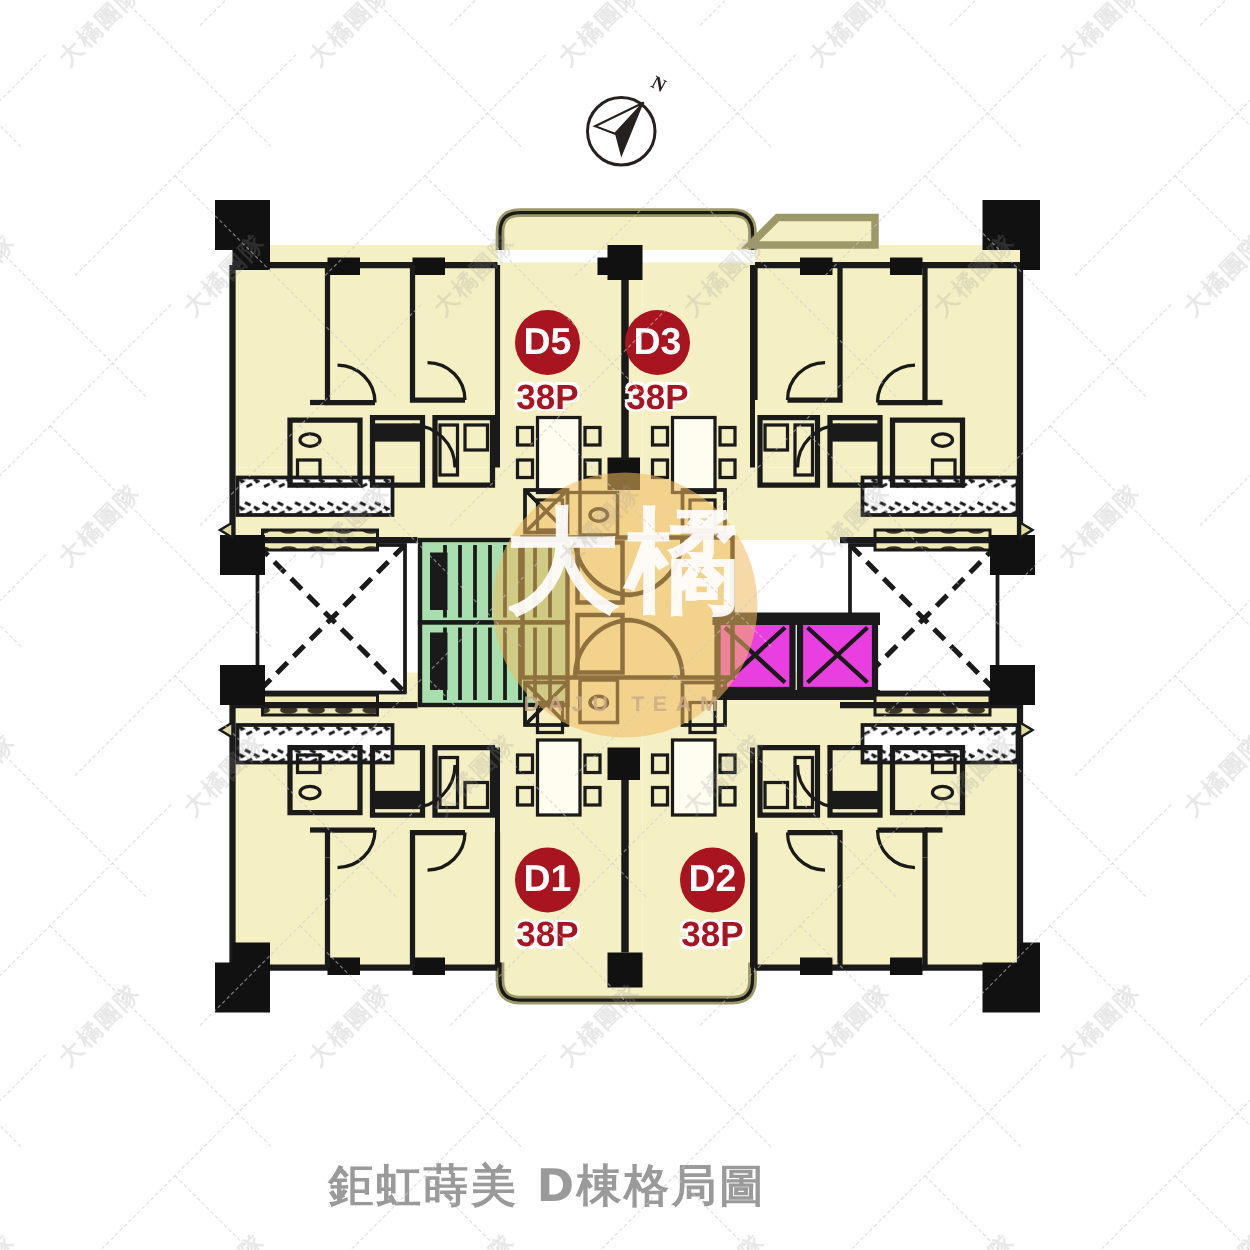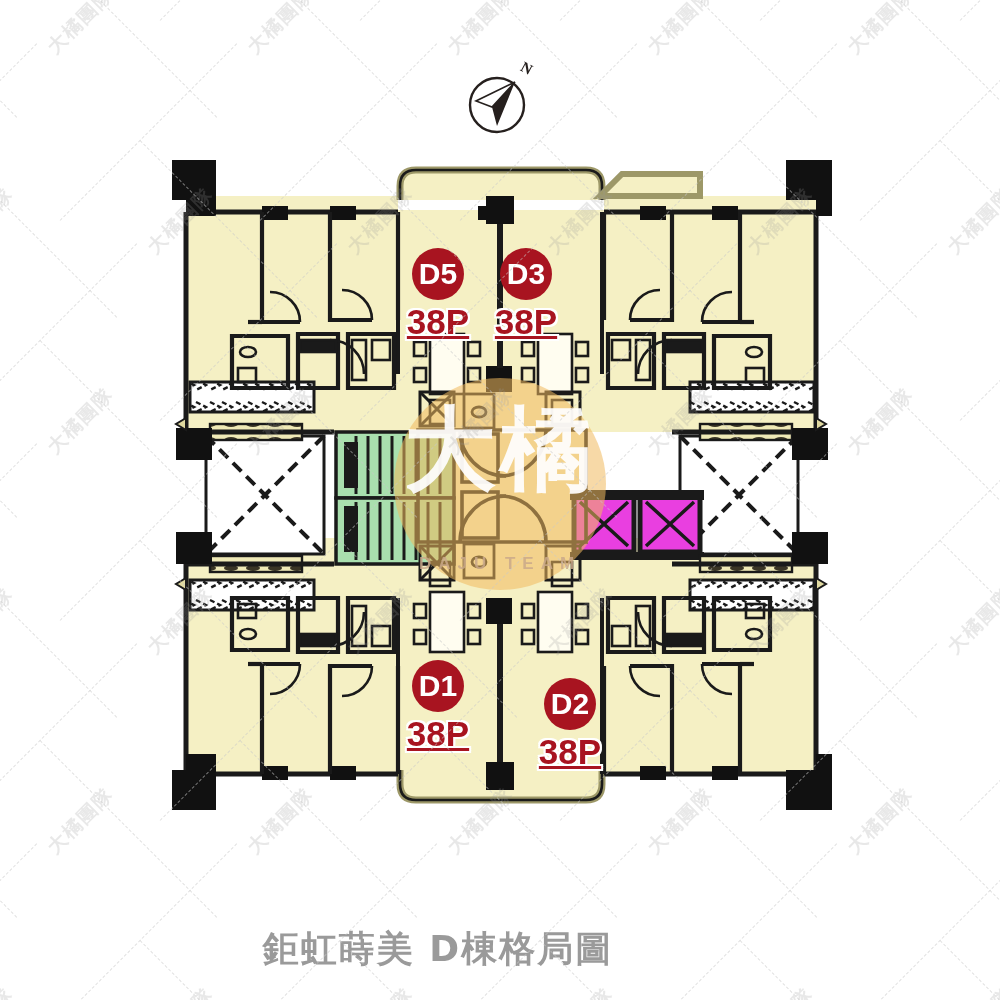--- a/index.html
+++ b/index.html
@@ -61,24 +61,23 @@
   #plan{position:absolute;left:0;top:0;width:1000px;height:1000px;z-index:20;}
 
   
   .badge{position:absolute;z-index:50;text-align:center;width:72px;}
   .badge .disc{
     width:52px;height:52px;border-radius:50%;background:#a81420;
     margin:0 auto;color:#fff;font-size:30px;font-weight:700;
     line-height:52px;letter-spacing:0;
   }
   .badge .sz{
-    margin-top:2px;font-size:35px;font-weight:700;color:#a81420;
+    margin-top:2px;font-size:28px;font-weight:700;color:#a81420;
     text-shadow:-2px -2px 0 #fff,2px -2px 0 #fff,-2px 2px 0 #fff,2px 2px 0 #fff,
                  0 -2px 0 #fff,0 2px 0 #fff,-2px 0 0 #fff,2px 0 0 #fff;
-    text-decoration:underline;
   }
 
   
   #title{
     position:absolute;left:0;top:925px;width:876px;text-align:center;
     z-index:50;font-size:36px;font-weight:700;color:#9a9a9a;
     letter-spacing:2px;
     font-family:"DejaVu Sans","Liberation Sans",sans-serif;
   }
 </style>
@@ -428,21 +427,21 @@
   </div>
 
   <div class="badge" style="left:402px;top:248px;">
     <div class="disc">D5</div>
     <div class="sz">38P</div>
   </div>
   <div class="badge" style="left:490px;top:248px;">
     <div class="disc">D3</div>
     <div class="sz">38P</div>
   </div>
-  <div class="badge" style="left:402px;top:660px;">
+  <div class="badge" style="left:402px;top:678px;">
     <div class="disc">D1</div>
     <div class="sz">38P</div>
   </div>
   <div class="badge" style="left:534px;top:678px;">
     <div class="disc">D2</div>
     <div class="sz">38P</div>
   </div>
 
   <div id="wm-center">
     <div class="disc"></div>

